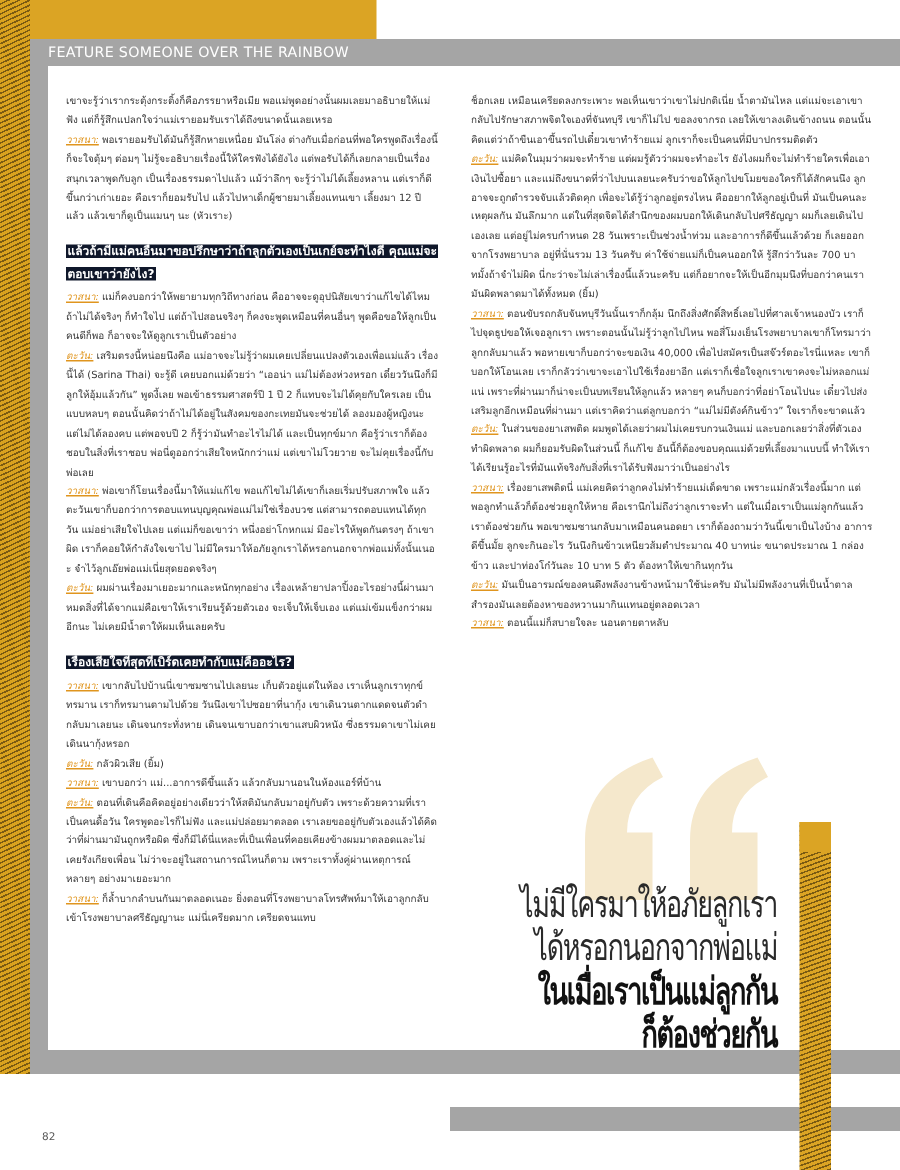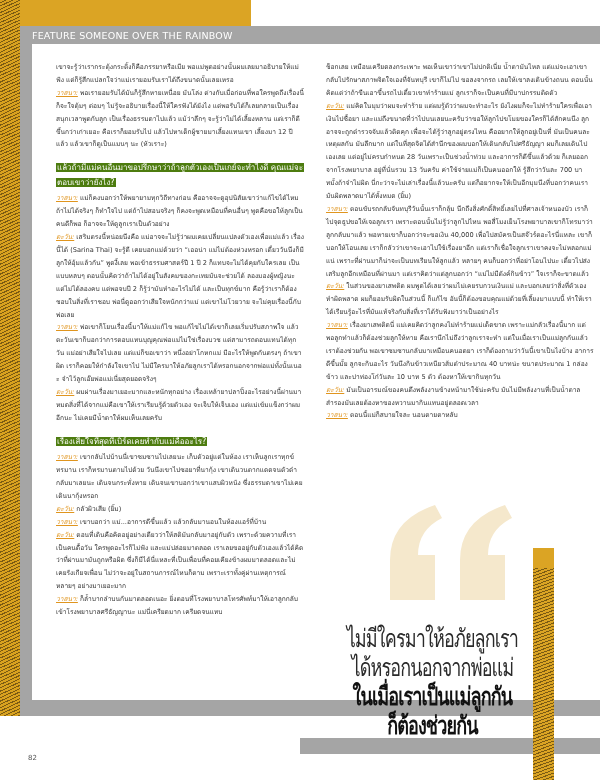--- a/index.html
+++ b/index.html
@@ -24,39 +24,39 @@
     position:absolute; left:32px; top:30px;
     color:#ffffff; font-size:9.5px; letter-spacing:0.2px;
     font-family:"DejaVu Sans", sans-serif;
   }
   .page-white {
     position:absolute; left:32px; top:44px; width:568px; height:656px;
     background:#ffffff;
   }
   .col {
     position:absolute; top:61px; width:248px;
-    font-size:6.6px; line-height:12.9px; color:#333333;margin-left:12px;
+    font-size:6.6px; line-height:12.9px; color:#333333;
   }
   .col-left { left:44px; }
   .col-right { left:314px; width:268px; }
   .para { margin:0; }
   .spk { color:#e0951e; font-style:italic;text-decoration:underline; }
   .q-head {
-    display:inline; background:#4d7c0f; color:#ffffff;
-    font-size:8px; line-height:13.5px; font-weight:normal;
+    display:inline; background:#0f172a; color:#ffffff;
+    font-size:8px; line-height:13.5px; font-weight:bold;
     box-decoration-break:clone; -webkit-box-decoration-break:clone;
     padding:0 1px;
   }
   .q-wrap { margin:10px 0 2px 0; line-height:13.5px; }
   .quote-mark {
     position:absolute; left:380px; top:500px; width:170px; height:100px;
   }
   .pull-quote {
-    position:absolute; right:82px; top:624px; text-align:center;
-    font-family:Liberation Serif, serif; color:#1a1a1a;
+    position:absolute; right:82px; top:590px; text-align:right;
+    font-family:Liberation Mono, monospace; color:#1a1a1a;
     font-stretch:condensed;
   }
   .pq-line { display:block; font-size:25px; line-height:29px; letter-spacing:-1.2px; transform:scaleX(0.72); transform-origin:right center; white-space:nowrap; }
   .pq-light { font-weight:normal; color:#2a2a2a; }
   .pq-bold { font-weight:bold; color:#111; }
   .gold-bar-right {
     position:absolute; left:533px; top:548px; width:21px; height:232px;
     background: repeating-linear-gradient(160deg, #dba424 0px, #dba424 2px, #7a5a12 2px, #7a5a12 3px);
   }
   .gold-bar-top { position:absolute; left:533px; top:548px; width:21px; height:20px; background:#dba424; }

